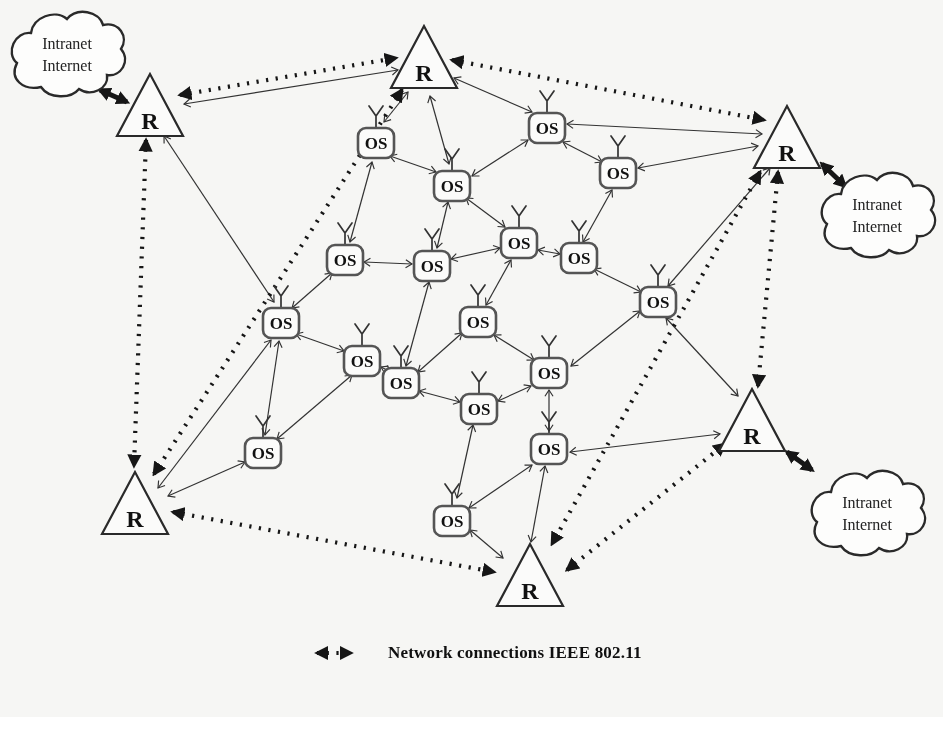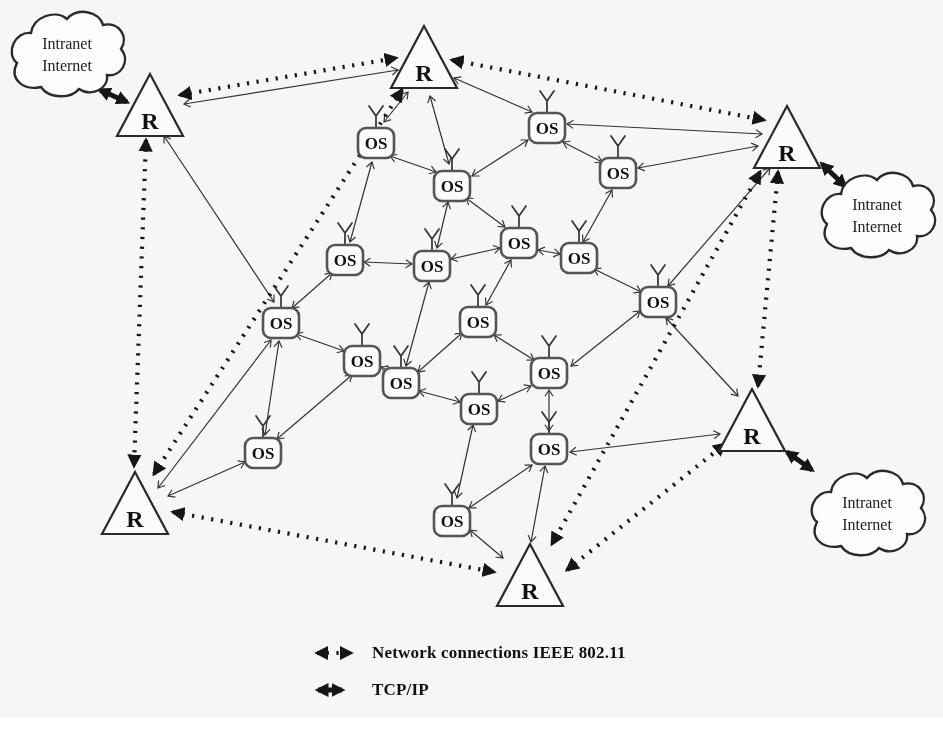--- a/index.html
+++ b/index.html
@@ -14,21 +14,21 @@
   .e-dot  { stroke:#161616; stroke-width:4.2; stroke-dasharray:2.2 7.5; }
   .e-tcp  { stroke:#161616; stroke-width:5; }
   .cloud  { fill:#fdfdfc; stroke:#2a2a2a; stroke-width:2.4; }
   .router { fill:#fbfbfa; stroke:#2a2a2a; stroke-width:2.2; }
   .os-box { fill:#fbfbfa; stroke:#555555; stroke-width:2.6; }
   .antenna { stroke:#333333; stroke-width:1.7; fill:none; stroke-linecap:round; }
   .router-text { font-size:24px; font-weight:bold; text-anchor:middle; fill:#111; font-family:"Liberation Serif", serif; }
   .os-text { font-size:17px; font-weight:bold; text-anchor:middle; fill:#111; font-family:"Liberation Serif", serif; }
   .cloud-text { font-size:16px; text-anchor:middle; fill:#222; font-family:"Liberation Serif", serif; }
   .legend { position:absolute; left:308px; top:640px; }
-  .legend-row { display:flex; align-items:center; gap:12px; height:26px; margin-bottom:11px; }
+  .legend-row { display:flex; align-items:center; gap:28px; height:26px; margin-bottom:11px; }
   .legend-glyph { flex:0 0 auto; }
   .legend-label { font-weight:bold; font-size:17px; color:#101010; letter-spacing:0.2px; }
 </style>
 </head>
 <body>
 
 <div class="page">
 
   <svg id="diagram-svg" width="943" height="755" viewBox="0 0 943 755">
     <defs>
@@ -236,21 +236,15 @@
       </g>
     </svg>
 
   <div class="legend">
     <div class="legend-row">
       <svg class="legend-glyph" width="52" height="18">
         <line x1="9" y1="9" x2="43" y2="9" class="e-dot" marker-start="url(#mDot)" marker-end="url(#mDot)"></line>
       </svg>
       <span class="legend-label">Network connections IEEE 802.11</span>
     </div>
-    <div class="legend-row">
-      <svg class="legend-glyph" width="52" height="18">
-        <line x1="10" y1="9" x2="34" y2="9" class="e-tcp" marker-start="url(#mThick)" marker-end="url(#mThick)"></line>
-      </svg>
-      <span class="legend-label">TCP/IP</span>
-    </div>
   </div>
 
 </div>
 
 </body></html>

